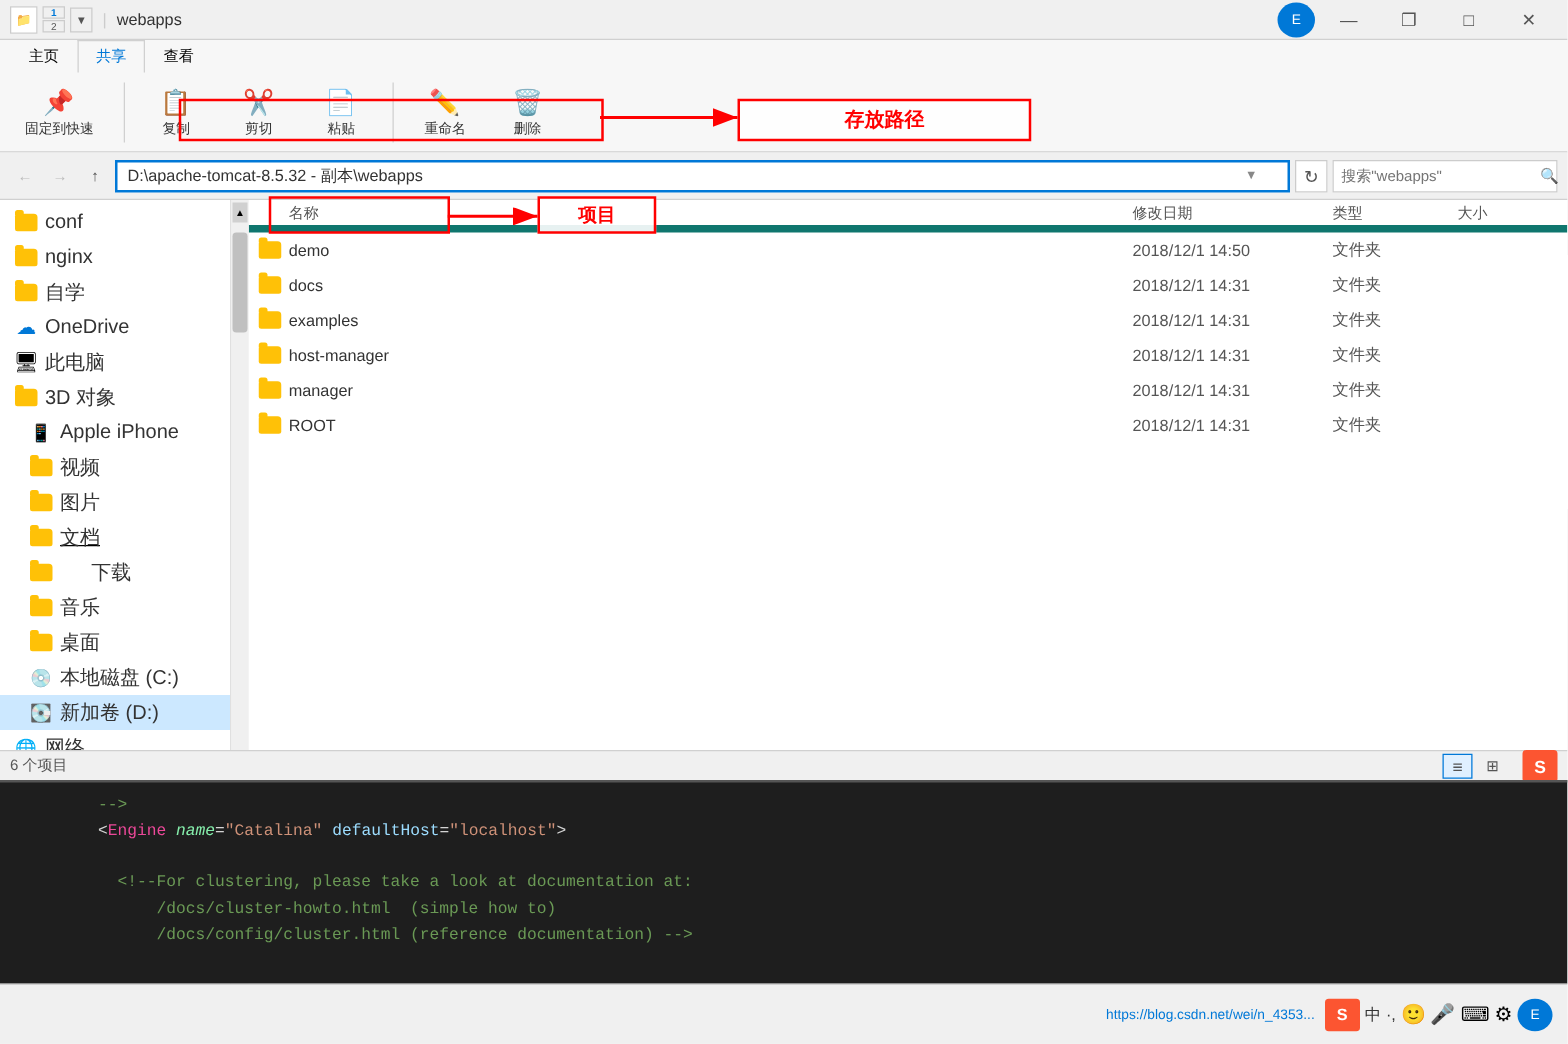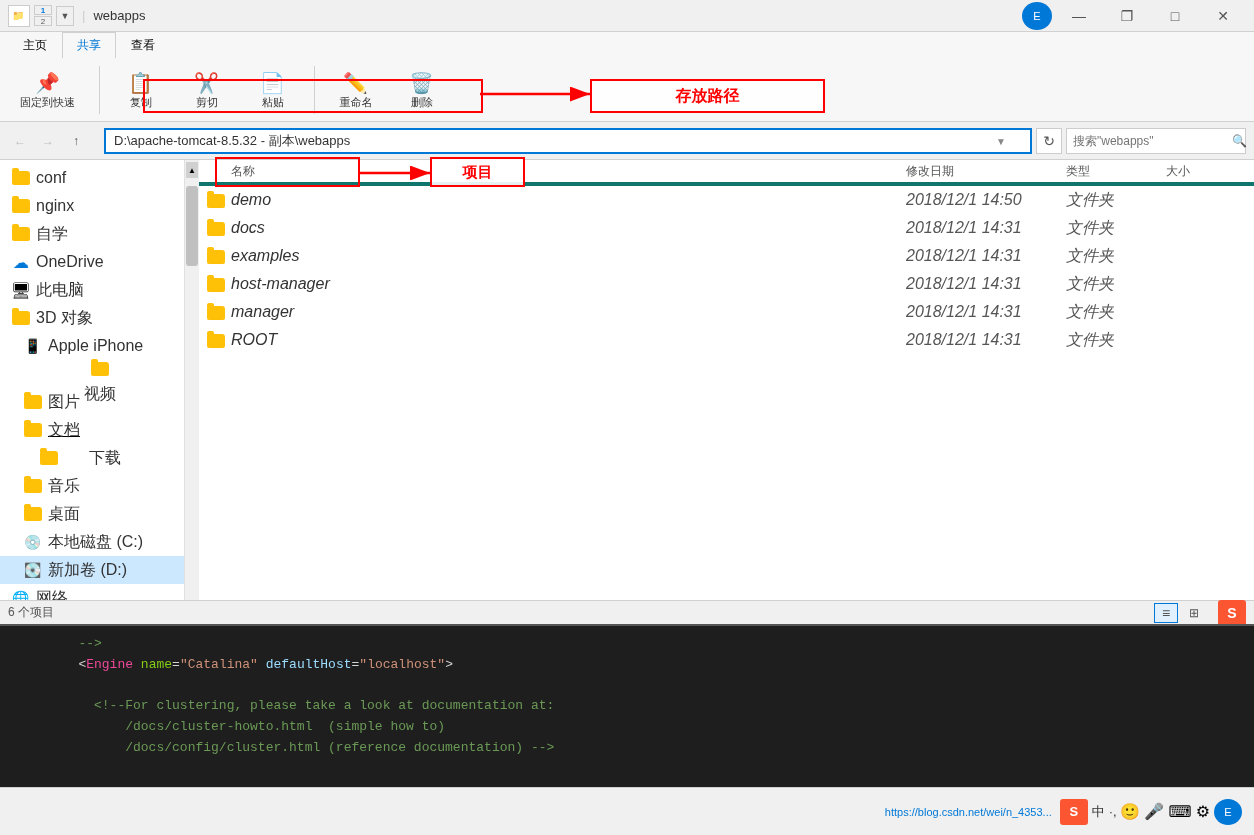--- a/index.html
+++ b/index.html
@@ -46,26 +46,26 @@
 
     
     .sidebar { width: 185px; background: white; border-right: 1px solid #e0e0e0; overflow-y: auto; overflow-x: hidden; padding: 4px 0; }
     .sidebar-item { display: flex; align-items: center; height: 28px; padding: 0 8px 0 12px; cursor: pointer; gap: 6px; white-space: nowrap; }
     .sidebar-item.selected { background: #cce8ff; }
     .sidebar-item-icon { width: 18px; height: 18px; flex-shrink: 0; display: flex; align-items: center; justify-content: center; }
     .sidebar-item-label { font-size: 16px; color: #333; }
 
     
     .filelist { flex: 1; background: white; overflow-y: auto; }
-    .filelist-header { display: flex; height: 26px; align-items: center; background: white; border-bottom: 4px solid #0f766e; padding: 0 8px; font-size: 12px; color: #555; position: sticky; top: 0; }
+    .filelist-header { display: flex; height: 26px; align-items: center; background: white; border-bottom: 6px solid #0f766e; padding: 0 8px; font-size: 12px; color: #555; position: sticky; top: 0; }
     .col-name { flex: 2; padding-left: 24px; cursor: pointer; }
     .col-date { width: 160px; cursor: pointer; }
     .col-type { width: 100px; cursor: pointer; }
     .col-size { width: 80px; cursor: pointer; }
-    .file-row { display: flex; height: 28px; align-items: center; padding: 0 8px; font-size: 16px; cursor: pointer; font-style: italic; }
+    .file-row { display: flex; height: 28px; align-items: center; padding: 0 8px; font-size: 13px; cursor: pointer; }
     .file-icon { width: 18px; height: 18px; flex-shrink: 0; margin-right: 6px; }
     .file-name { flex: 2; color: #333; }
     .file-date { width: 160px; color: #555; }
     .file-type { width: 100px; color: #555; }
     .file-size { width: 80px; color: #555; }
 
     
     .statusbar { height: 24px; background: #f0f0f0; border-top: 1px solid #d0d0d0; display: flex; align-items: center; padding: 0 8px; font-size: 12px; color: #555; justify-content: space-between; }
     .statusbar-right { display: flex; gap: 4px; align-items: center; }
     .view-btn { width: 24px; height: 20px; display: flex; align-items: center; justify-content: center; cursor: pointer; border: 1px solid transparent; }
@@ -150,21 +150,21 @@
         <span class="ribbon-btn-icon">🗑️</span>
         <span class="ribbon-btn-label">删除</span>
       </div>
     </div>
   </div>
 
   <div class="addressbar">
     <div class="nav-btn disabled">←</div>
     <div class="nav-btn disabled">→</div>
     <div class="nav-btn">↑</div>
-    <div style="display:flex;align-items:center;flex:1;gap:4px;margin-left:12px;">
+    <div style="display:flex;align-items:center;flex:1;gap:4px;">
       <div class="address-box">
         <span style="font-size:13px;color:#333;">D:\apache-tomcat-8.5.32 - 副本\webapps</span>
         <span class="address-arrow">▼</span>
       </div>
     </div>
     <div class="address-refresh">↻</div>
     <div class="search-box">
       <input class="search-input" style="font-size: 12px;" placeholder="搜索&quot;webapps&quot;">
       <span class="search-icon">🔍</span>
     </div>
@@ -217,39 +217,39 @@
       <div class="sidebar-item" style="padding-left:12px;">
         <span class="sidebar-item-icon">
             <span class="folder-icon-img"></span>
           </span>
         <span class="sidebar-item-label">3D 对象</span>
       </div>
       <div class="sidebar-item" style="padding-left:24px;">
         <span class="sidebar-item-icon" style="font-size:14px;">📱</span>
         <span class="sidebar-item-label">Apple iPhone</span>
       </div>
-      <div class="sidebar-item" style="padding-left:24px;flex-direction:column;">
+      <div class="sidebar-item" style="padding-left:24px;">
         <span class="sidebar-item-icon">
             <span class="folder-icon-img"></span>
           </span>
         <span class="sidebar-item-label">视频</span>
       </div>
       <div class="sidebar-item" style="padding-left:24px;">
         <span class="sidebar-item-icon">
             <span class="folder-icon-img"></span>
           </span>
         <span class="sidebar-item-label">图片</span>
       </div>
       <div class="sidebar-item" style="padding-left:24px;text-decoration:underline;">
         <span class="sidebar-item-icon">
             <span class="folder-icon-img"></span>
           </span>
         <span class="sidebar-item-label">文档</span>
       </div>
-      <div class="sidebar-item" style="padding-left:40px;gap:31px;">
+      <div class="sidebar-item" style="padding-left:24px;gap:31px;">
         <span class="sidebar-item-icon">
             <span class="folder-icon-img"></span>
           </span>
         <span class="sidebar-item-label">下载</span>
       </div>
       <div class="sidebar-item" style="padding-left:24px;">
         <span class="sidebar-item-icon">
             <span class="folder-icon-img"></span>
           </span>
         <span class="sidebar-item-label">音乐</span>
@@ -358,21 +358,21 @@
     <div class="statusbar-right">
       <div class="view-btn active" style="font-size:14px;">≡</div>
       <div class="view-btn" style="font-size:12px;">⊞</div>
 
       <div style="width:28px;height:26px;background:#fc5531;border-radius:3px;display:flex;align-items:center;justify-content:center;color:white;font-weight:bold;font-size:14px;margin-left:8px;">S</div>
     </div>
   </div>
 
   <div class="bottom-panel" style="position:absolute;bottom:48px;left:0;right:0;height:163px;">
     <div class="code-line code-comment">        --&gt;</div>
-    <div class="code-line">        &lt;<span style="color:#ec4899;">Engine</span> <span style="color:#84cc16;">name</span>=<span style="color:#ce9178;">"Catalina"</span> <span style="color:#9cdcfe;">defaultHost</span>=<span style="color:#ce9178;">"localhost"</span>&gt;</div>
+    <div class="code-line">        &lt;<span style="color:#ec4899;">Engine</span> <span style="color:#86efac;font-style:italic;">name</span>=<span style="color:#ce9178;">"Catalina"</span> <span style="color:#9cdcfe;">defaultHost</span>=<span style="color:#ce9178;">"localhost"</span>&gt;</div>
     <div class="code-line">&nbsp;</div>
     <div class="code-line code-comment">          &lt;!--For clustering, please take a look at documentation at:</div>
     <div class="code-line code-comment">              /docs/cluster-howto.html  (simple how to)</div>
     <div class="code-line code-comment">              /docs/config/cluster.html (reference documentation) --&gt;</div>
   </div>
 
   <div style="position:absolute;bottom:0;left:0;right:0;height:48px;background:#f0f0f0;border-top:1px solid #d0d0d0;display:flex;align-items:center;justify-content:space-between;padding:0 12px;">
     <div></div>
     <div style="display:flex;align-items:center;gap:8px;">
       <span style="font-size:11px;color:#0078d7;">https://blog.csdn.net/wei/n_4353...</span>

